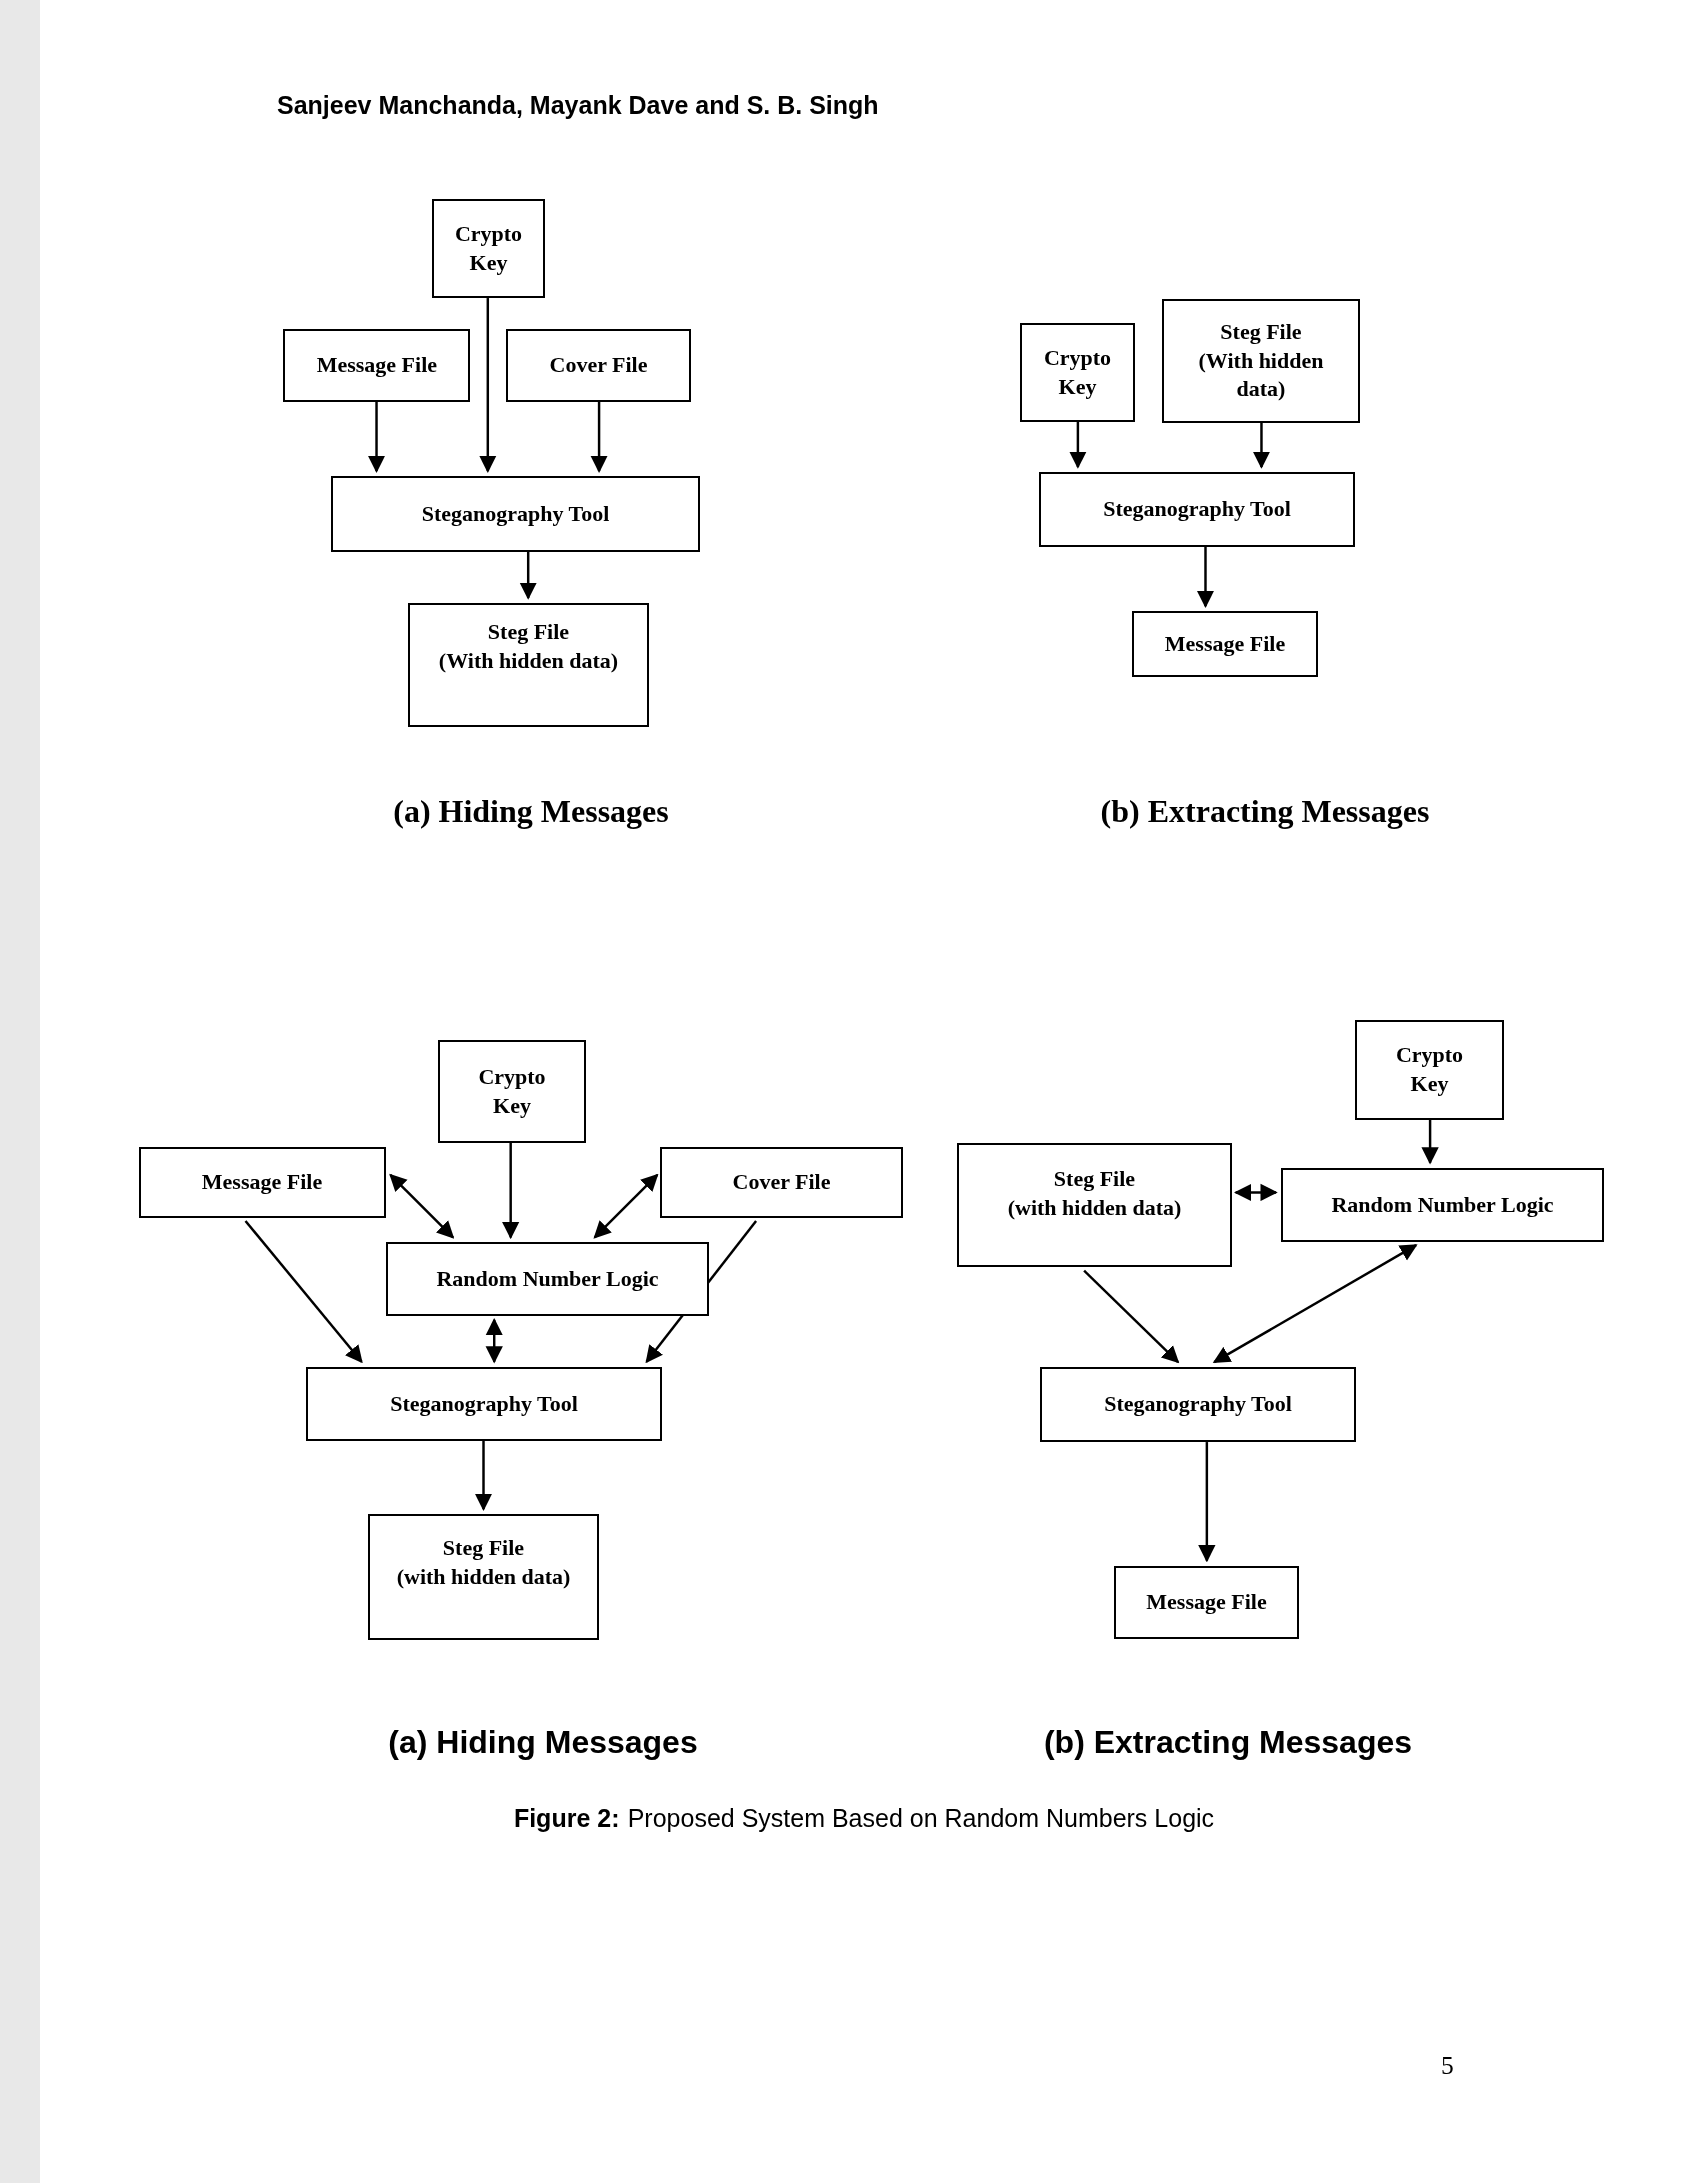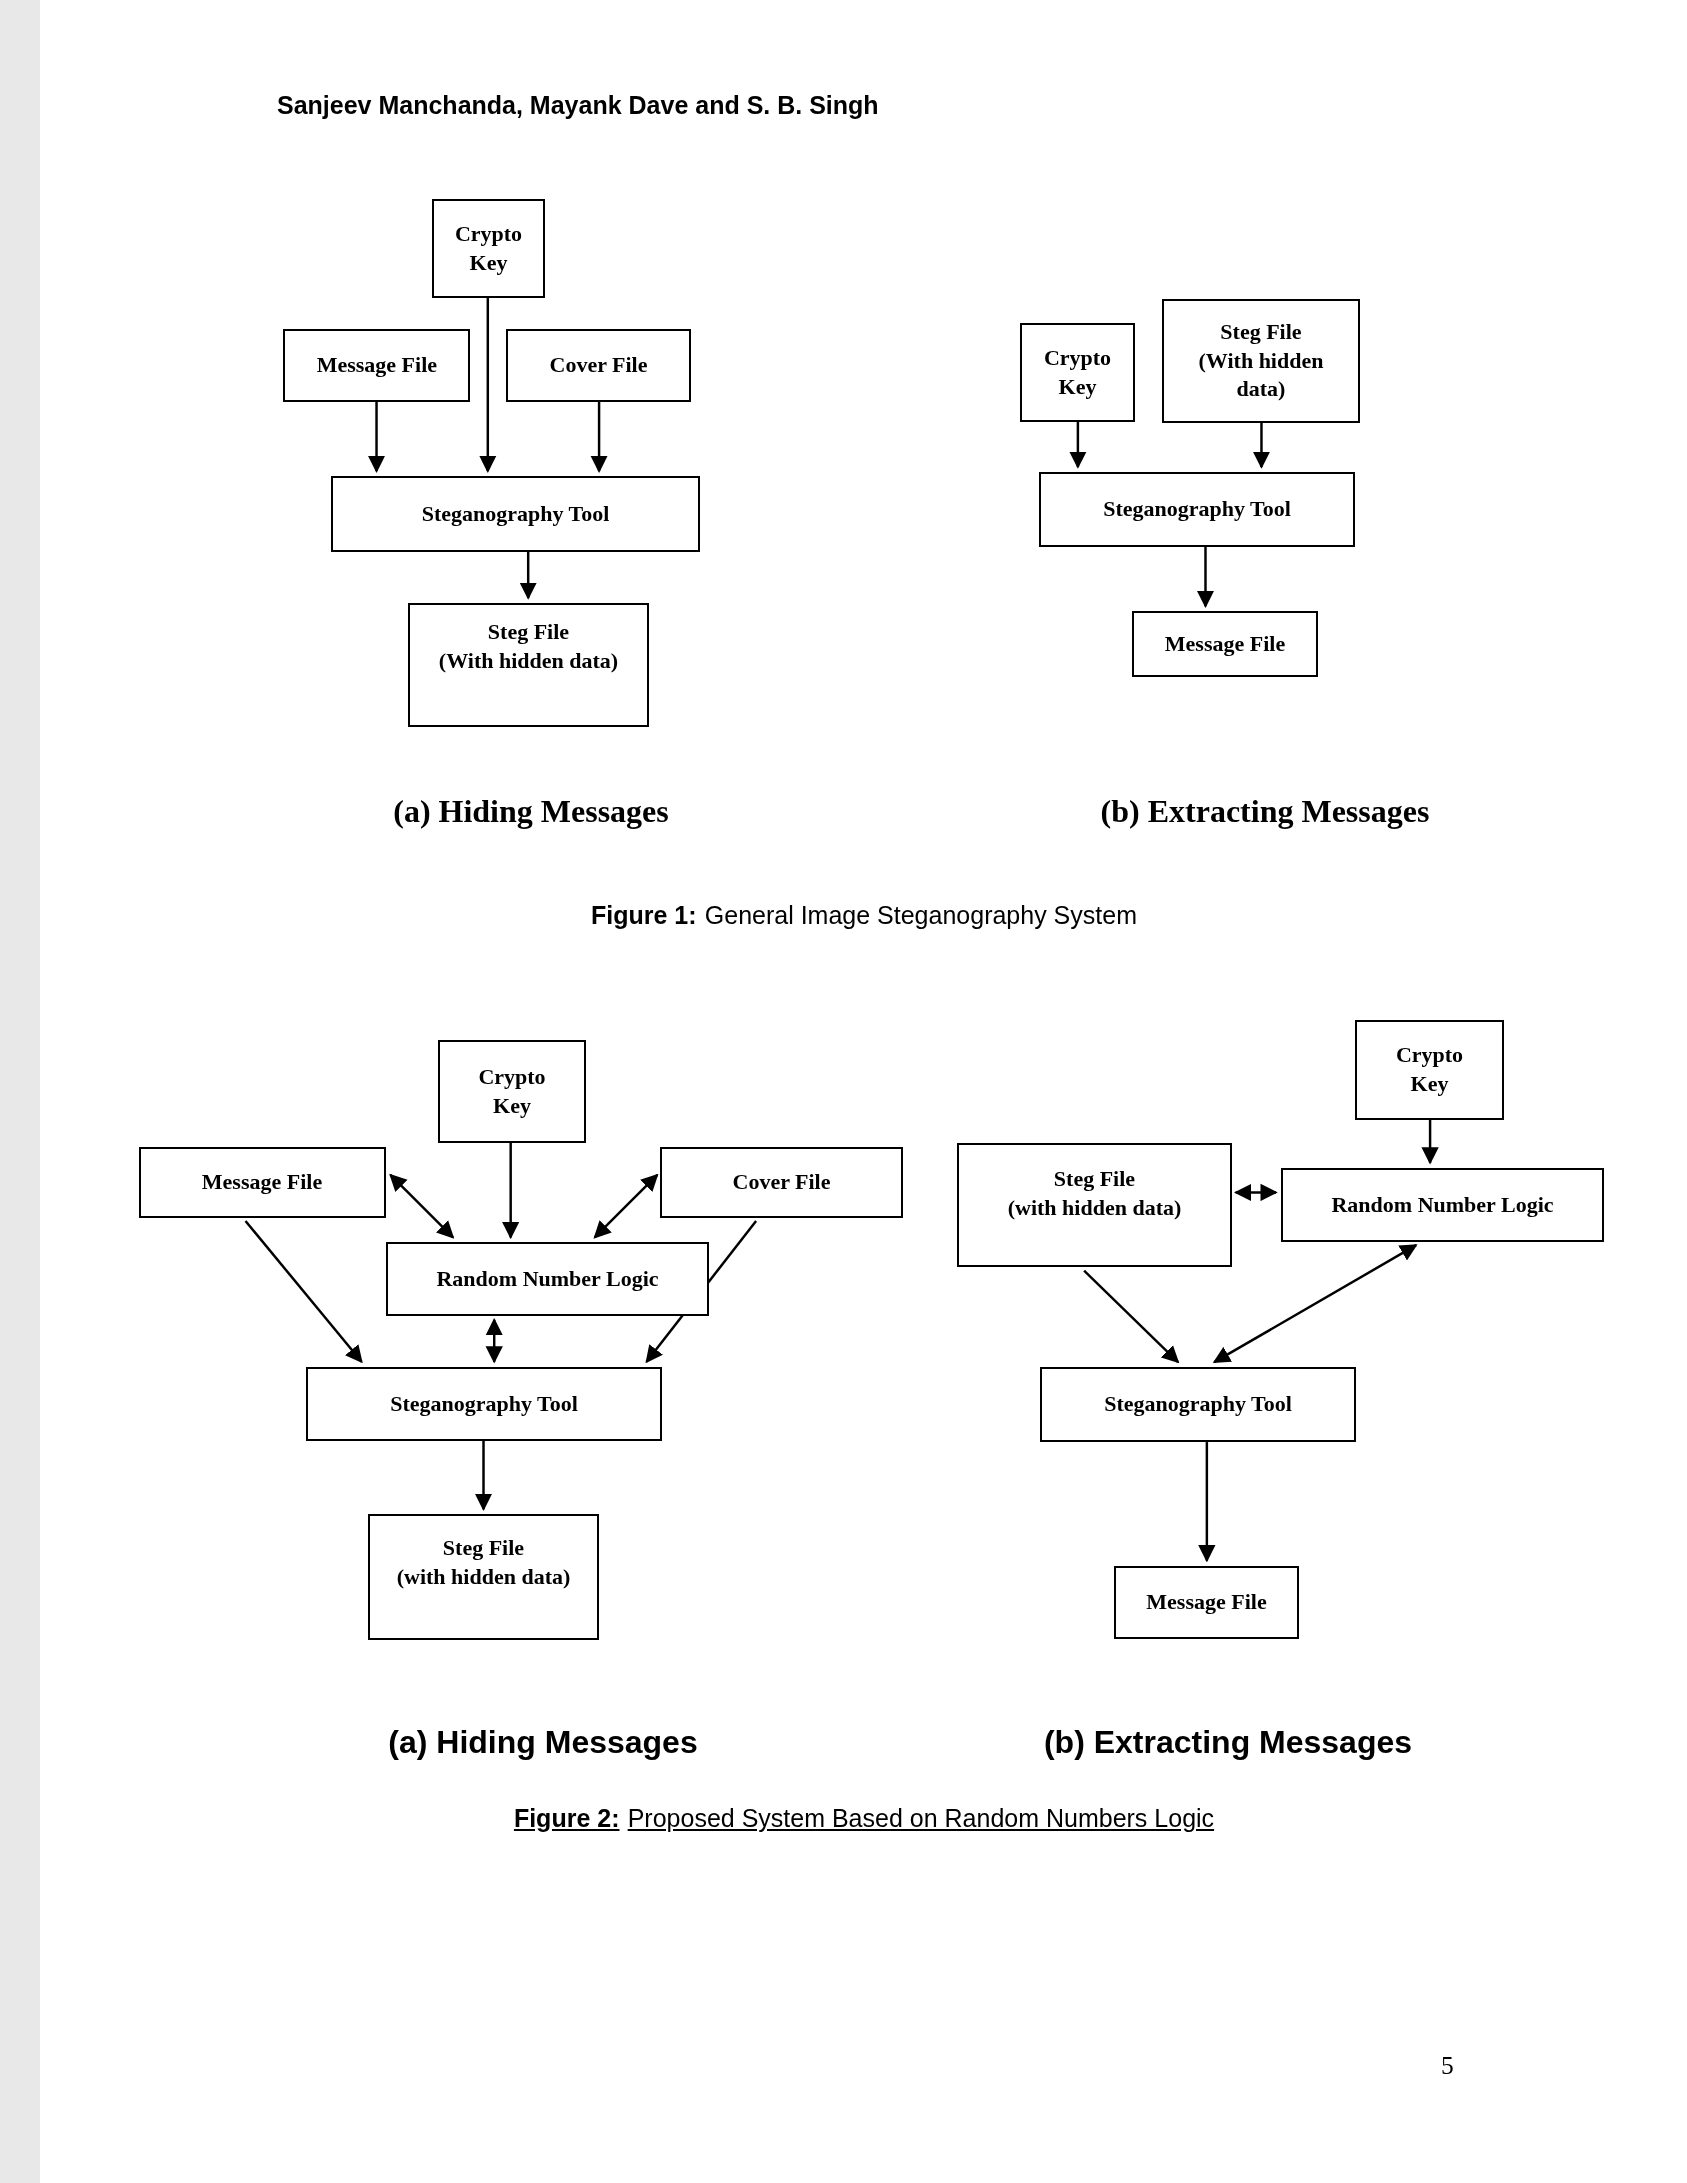--- a/index.html
+++ b/index.html
@@ -85,23 +85,20 @@
 Key</div>
     <div class="dbox" style="left:175px;top:27px;width:198px;height:124px;">Steg File
 (With hidden
 data)</div>
     <div class="dbox" style="left:52px;top:200px;width:316px;height:75px;">Steganography Tool</div>
     <div class="dbox" style="left:145px;top:339px;width:186px;height:66px;">Message File</div>
   </section>
 
   <div class="pcaption serif-cap" style="left:491px;top:793px;">(a) Hiding Messages</div>
   <div class="pcaption serif-cap" style="left:1225px;top:793px;">(b) Extracting Messages</div>
-  <div class="figcap" style="left:824px;top:901px;">
-    <span class="lbl">Figure 1:</span><span>General Image Steganography System</span>
-  </div>
 
   <section class="panel" style="left:82px;top:1005px;width:807px;height:651px;">
     <svg width="807" height="651" viewBox="0 0 980 790">
       <defs>
         <marker id="m2a" viewBox="0 0 10 10" refX="9" refY="5" markerWidth="7" markerHeight="7.3" orient="auto-start-reverse" markerUnits="strokeWidth">
           <path d="M0,0 L10,5 L0,10 Z" fill="#000"></path>
         </marker>
       </defs>
       <line x1="472" y1="167" x2="472" y2="282" stroke="#000" stroke-width="3" marker-end="url(#m2a)"></line>
       <line x1="326" y1="206" x2="402" y2="282" stroke="#000" stroke-width="3" marker-start="url(#m2a)" marker-end="url(#m2a)"></line>
@@ -138,20 +135,20 @@
 Key</div>
     <div class="dbox top-align" style="left:27px;top:154px;width:275px;height:124px;padding-top:20px;">Steg File
 (with hidden data)</div>
     <div class="dbox" style="left:351px;top:179px;width:323px;height:74px;">Random Number Logic</div>
     <div class="dbox" style="left:110px;top:378px;width:316px;height:75px;">Steganography Tool</div>
     <div class="dbox" style="left:184px;top:577px;width:185px;height:73px;">Message File</div>
   </section>
 
   <div class="pcaption sans-cap" style="left:503px;top:1724px;">(a) Hiding Messages</div>
   <div class="pcaption sans-cap" style="left:1188px;top:1724px;">(b) Extracting Messages</div>
-  <div class="figcap" style="left:824px;top:1804px;text-decoration:underline;">
+  <div class="figcap" style="left:824px;top:1804px;">
     <span class="lbl">Figure 2:</span><span>Proposed System Based on Random Numbers Logic</span>
   </div>
 
   <div class="footer-page">5</div>
 
 </div>
 
 
 </body></html>

